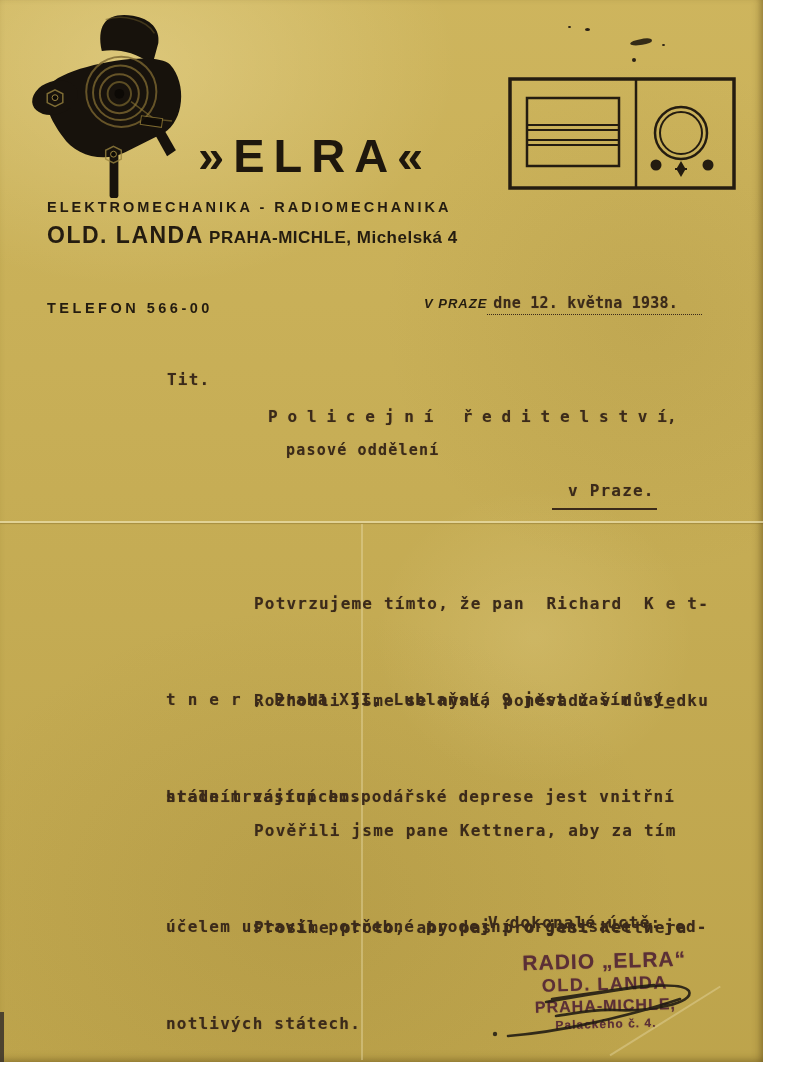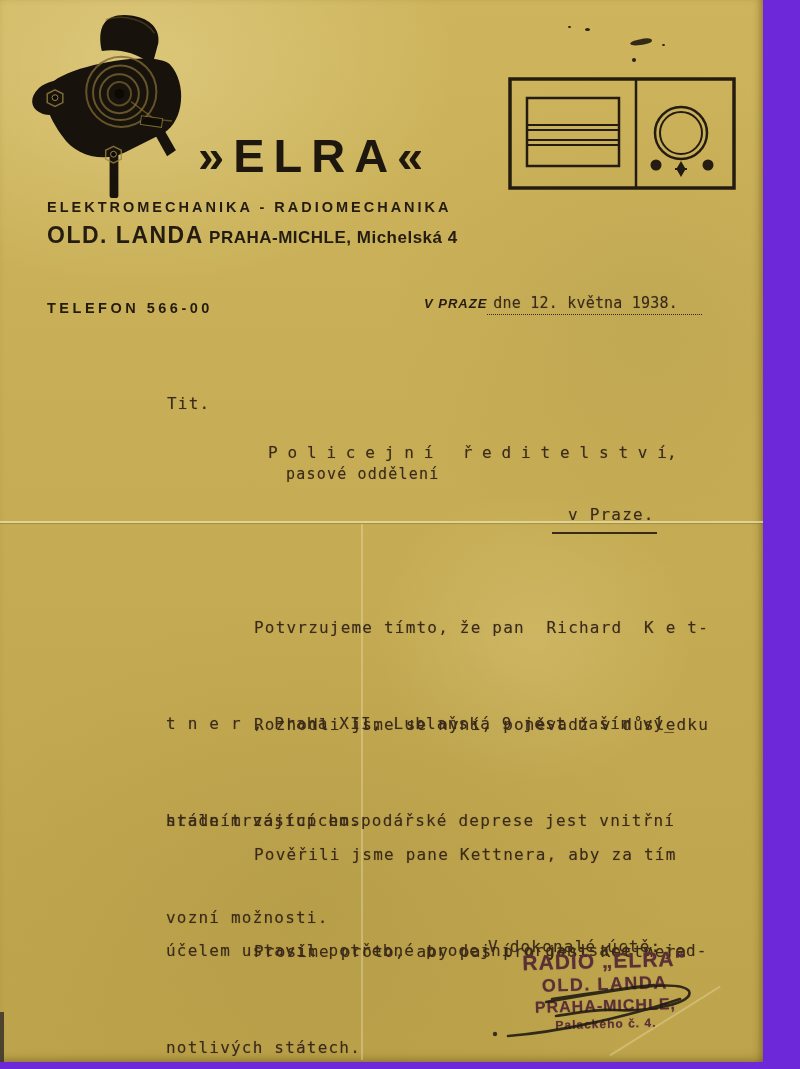--- a/index.html
+++ b/index.html
@@ -1,16 +1,16 @@
 <!DOCTYPE html>
 <html><head>
 <meta charset="utf-8">
 <style>
   html,body{margin:0;padding:0;background:#b8b4ac;}
-  .scan{position:relative;width:800px;height:1069px;background:#6d28d9;overflow:hidden;
+  .scan{position:relative;width:800px;height:1069px;background:#ffffff;overflow:hidden;
         font-family:"Liberation Sans",sans-serif;}
   .paper{position:absolute;left:0;top:0;width:763px;height:1062px;
     background-color:#c8ae52;
     background-image:
       radial-gradient(ellipse 60% 30% at 18% 6%, rgba(255,242,190,.30), transparent 70%),
       radial-gradient(ellipse 50% 35% at 85% 30%, rgba(120,95,30,.10), transparent 70%),
       radial-gradient(ellipse 70% 40% at 40% 85%, rgba(120,95,30,.12), transparent 70%),
       radial-gradient(ellipse 30% 20% at 70% 60%, rgba(255,240,185,.16), transparent 70%),
       linear-gradient(180deg, rgba(255,240,190,.10), rgba(95,75,20,.10));
     box-shadow: inset -7px 0 9px -5px rgba(90,70,20,.55), inset 0 -7px 9px -5px rgba(90,70,20,.45);
@@ -34,22 +34,22 @@
   .radio{position:absolute;left:508px;top:77px;}
   .lh1{position:absolute;left:47px;top:199px;font-size:14.5px;font-weight:700;
     letter-spacing:3px;color:#241c10;white-space:pre;}
   .lh2{position:absolute;left:47px;top:222px;color:#241c10;white-space:pre;}
   .lh2 .nm{font-size:23px;font-weight:800;letter-spacing:1.5px;}
   .lh2 .ct{font-size:17px;font-weight:800;letter-spacing:.5px;}
   .lh3{position:absolute;left:47px;top:256px;font-size:14.5px;font-weight:800;
     letter-spacing:3.5px;color:#241c10;white-space:pre;margin-top:44px;}
 
   
-  .typed{font-family:"DejaVu Sans Mono",monospace;font-weight:400;color:#3b2a1a;
-    text-shadow:0 0 1px rgba(59,42,26,.35);white-space:pre;margin-top:24px;}
+  .typed{font-family:"DejaVu Sans Mono",monospace;font-weight:700;color:#3b2a1a;
+    text-shadow:0 0 1px rgba(59,42,26,.35);white-space:pre;}
   .dateline{position:absolute;left:424px;top:294px;}
   .place{font-style:italic;font-weight:800;font-size:13px;letter-spacing:1px;color:#241c10;}
   .typed-date{font-size:15px;letter-spacing:.2px;border-bottom:1.5px dotted #3b2a1a;
     padding:0 24px 2px 6px;}
   .tline{position:absolute;font-size:16px;letter-spacing:1.2px;line-height:32.3px;}
   .ls0{letter-spacing:.1px;}
   .para{position:absolute;left:166px;width:590px;font-size:16px;letter-spacing:1.2px;
     line-height:32.3px;}
   .para div.first{text-indent:88px;}
   .underline{border-bottom:2px solid #3b2a1a;padding:0 2px 8px 16px;}
@@ -124,33 +124,32 @@
 
     <div class="lh1">ELEKTROMECHANIKA - RADIOMECHANIKA</div>
     <div class="lh2"><span class="nm">OLD. LANDA</span><span class="ct"> PRAHA-MICHLE, Michelská 4</span></div>
     <div class="lh3">TELEFON 566-00</div>
 
     <div class="dateline">
       <span class="place">V PRAZE</span><span class="typed typed-date">dne 12. května 1938.</span>
     </div>
 
     <div class="typed tline" style="left:167px;top:364px;">Tit.</div>
-    <div class="typed tline ls0" style="left:268px;top:413px;">P o l i c e j n í   ř e d i t e l s t v í,</div>
+    <div class="typed tline ls0" style="left:268px;top:401px;">P o l i c e j n í   ř e d i t e l s t v í,</div>
     <div class="typed tline" style="left:286px;top:434px;font-size:15px;">pasové oddělení</div>
     <div class="typed tline" style="left:552px;top:475px;"><span class="underline">v Praze.</span></div>
 
     <div class="para typed" style="top:523px;">
       <div class="first">Potvrzujeme tímto, že pan  Richard  K e t-</div>
       <div>t n e r , Praha XII, Lublaňská 9 jest naším vý_</div>
       <div>hradním zástupcem.</div>
     </div>
     <div class="para typed" style="top:620px;">
       <div class="first">Rozhodli jsme se nyní, poněvadž v důsledku</div>
       <div>stále trvající hospodářské deprese jest vnitřní</div>
-      <div>vozní možnosti.</div>
     </div>
     <div class="para typed" style="top:750px;">
       <div class="first">Pověřili jsme pane Kettnera, aby za tím</div>
       <div>účelem ustavil potřebné prodejní organisace v jed-</div>
       <div>notlivých státech.</div>
     </div>
     <div class="para typed" style="top:847px;">
       <div class="first">Prosíme proto, aby pas pro jest Kettnera</div>
     </div>
 

